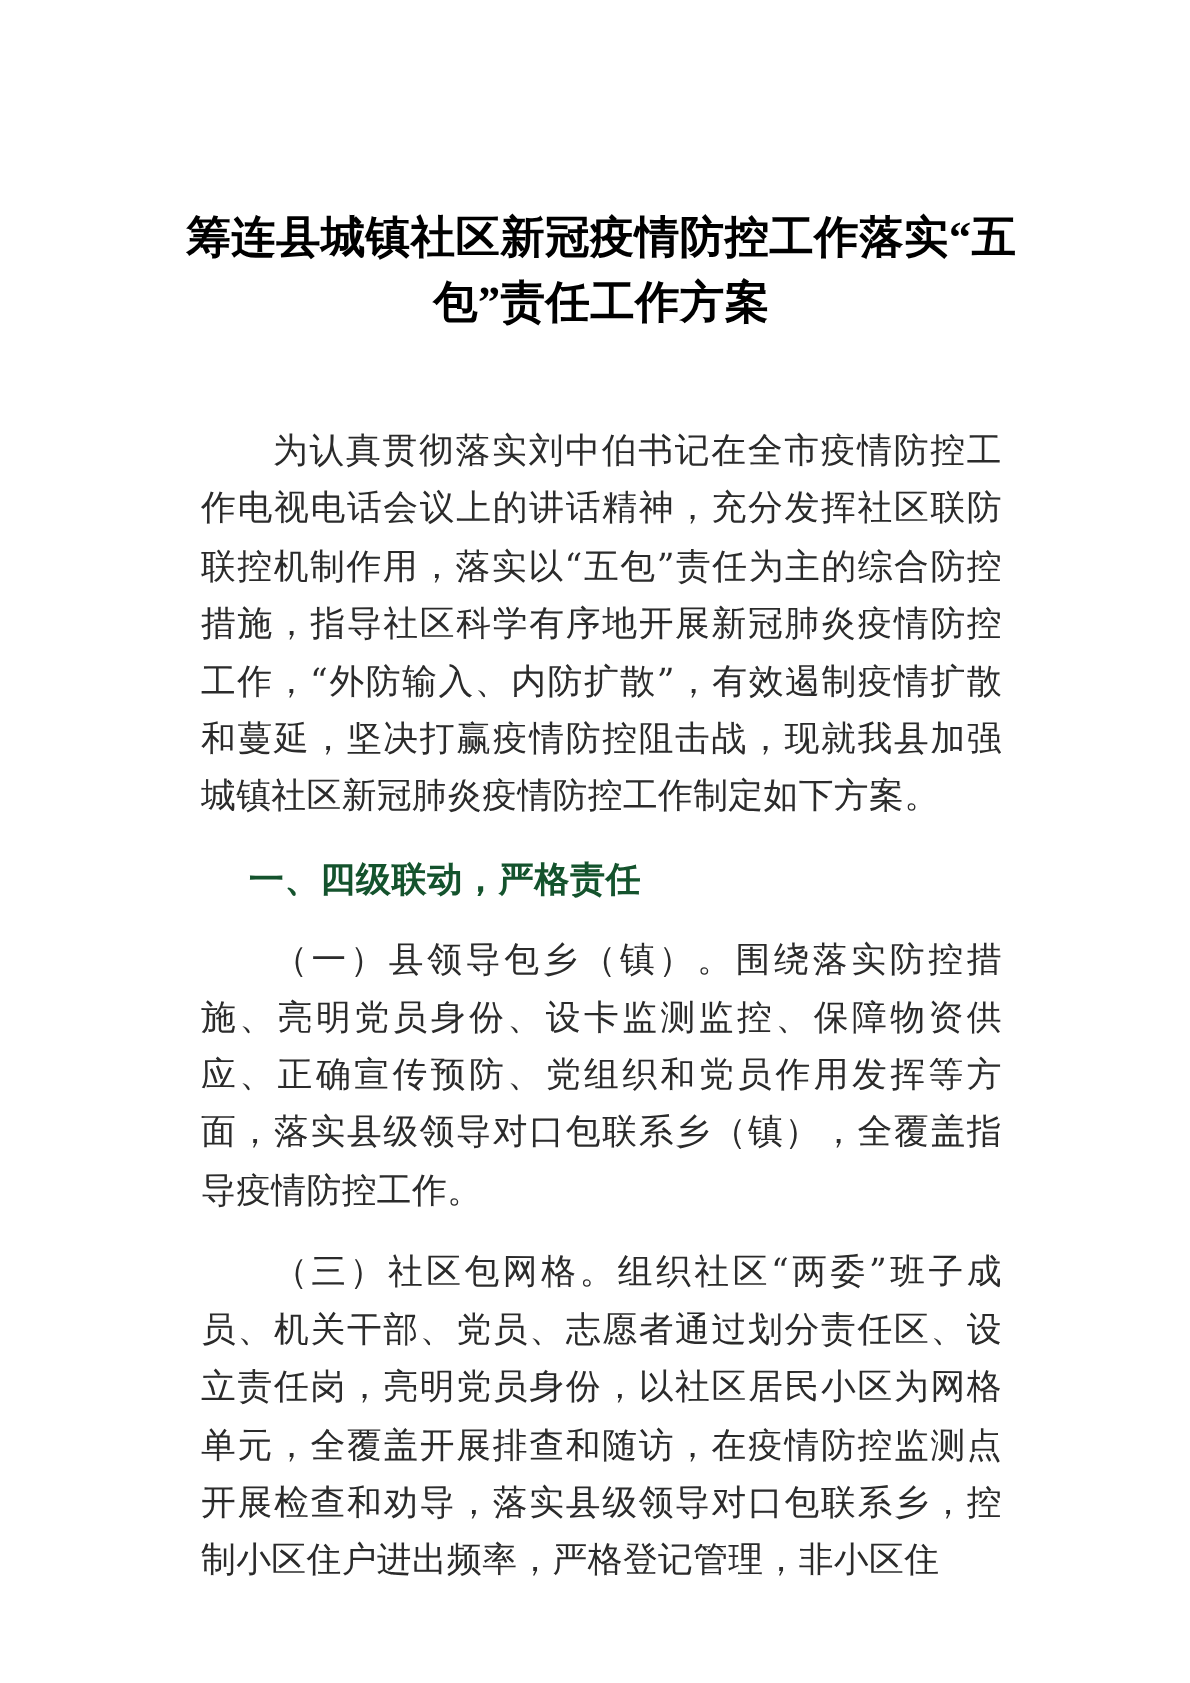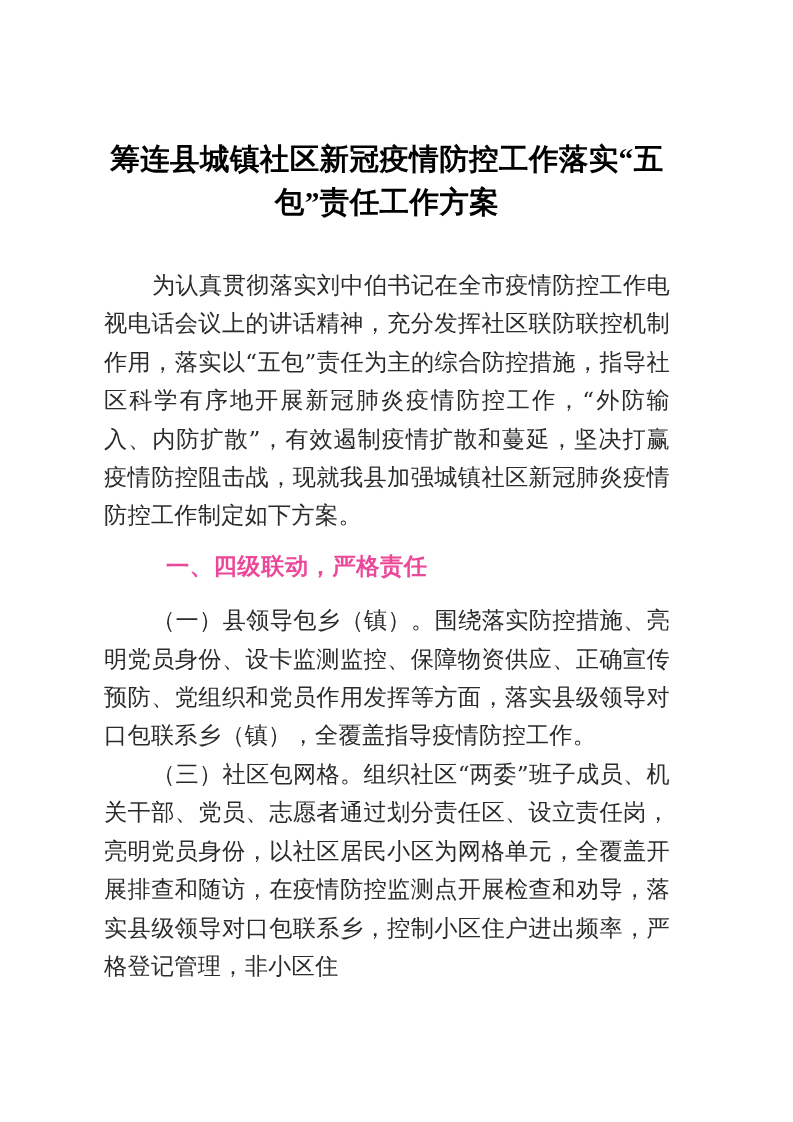--- a/index.html
+++ b/index.html
@@ -19,21 +19,21 @@
   .page {
     position: relative;
     width: 793px;
     height: 1122px;
     background: #ffffff;
     box-sizing: border-box;
   }
 
   .content {
     position: absolute;
-    left: 104px;
+    left: 118px;
     top: 138px;
     width: 566px;
   }
 
   .doc-title {
     font-family: "Liberation Serif", "DejaVu Serif", serif;
     font-weight: bold;
     font-size: 29.5px;
     line-height: 43px;
     text-align: center;
@@ -49,34 +49,34 @@
   }
 
   .para {
     font-family: "DejaVu Serif", "Liberation Serif", serif;
     font-size: 23.2px;
     line-height: 38.4px;
     text-align: justify;
     text-align-last: left;
     text-justify: inter-character;
     color: #2b2b2b;
-    margin: 0;
+    margin: 16px;
     padding: 0;
     text-indent: 48px;
     word-break: break-all;
     letter-spacing: 0.25px;
   }
 
   .heading {
-    font-family: Liberation Mono, monospace;
+    font-family: Liberation Sans, sans-serif;
     font-weight: bold;
     font-size: 23.2px;
     line-height: 38.4px;
-    color: #ec4899;
-    margin: 14px;
+    color: #14532d;
+    margin: 0;
     padding: 0;
     text-indent: 48px;
     letter-spacing: 0.6px;
     word-break: break-all;
   }
 </style>
 </head>
 <body>
 
 <div class="page">

